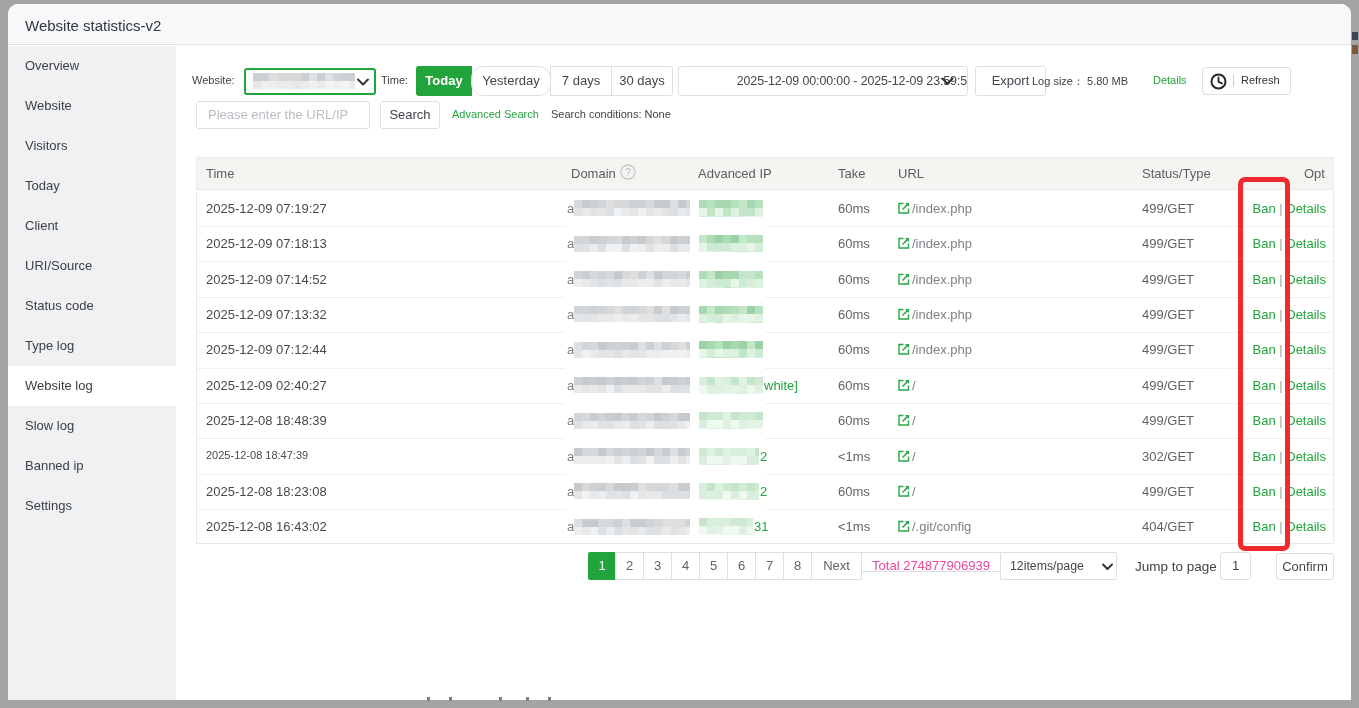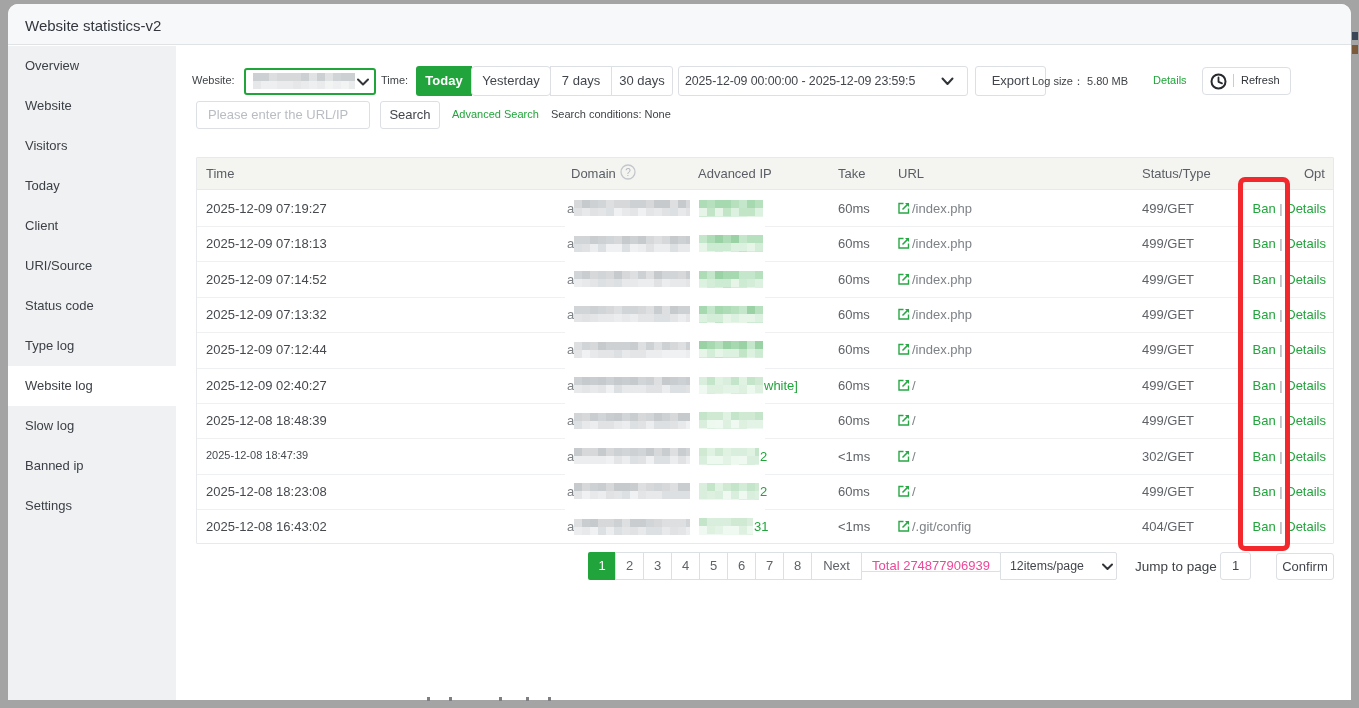--- a/index.html
+++ b/index.html
@@ -59,24 +59,24 @@
     <rect x="72" y="8" width="8" height="8" fill="#f2f3f3"></rect>
     <rect x="80" y="8" width="8" height="8" fill="#eeeff0"></rect>
     <rect x="88" y="8" width="8" height="8" fill="#f2f3f3"></rect>
     <rect x="96" y="8" width="6" height="8" fill="#eaebec"></rect>
   </svg>
 <svg class="abs" style="left:356px;top:78px" width="14" height="8" viewBox="0 0 14 8">
     <path d="M2 1.5 L7 6.5 L12 1.5" fill="none" stroke="#32363b" stroke-width="2" stroke-linecap="round" stroke-linejoin="round"></path>
   </svg>
 <div class="lbl" style="left:381px;top:74px">Time:</div>
 <div class="abs" style="left:416px;top:66px;width:56px;height:30px;background:#21a43c;color:#fff;font-size:13px;font-weight:bold;text-align:center;line-height:29px;border-radius:3px 0 0 3px">Today</div>
-<div class="btn" style="left:471px;top:66px;width:80px;height:30px;line-height:28px;border-radius:4px">Yesterday</div>
+<div class="btn" style="left:471px;top:66px;width:80px;height:30px;line-height:28px;border-radius:12px">Yesterday</div>
 <div class="btn" style="left:550px;top:66px;width:62px;height:30px;line-height:28px;border-radius:0">7 days</div>
 <div class="btn" style="left:611px;top:66px;width:62px;height:30px;line-height:28px;border-radius:0 3px 3px 0">30 days</div>
-<div class="btn" style="left:678px;top:66px;width:290px;height:30px;line-height:28px;text-align:left;padding-left:6px;font-size:12.4px;letter-spacing:-0.1px">2025-12-09 00:00:00 - 2025-12-09 23:59:5</div>
+<div class="btn" style="left:678px;top:66px;width:290px;height:30px;line-height:28px;text-align:right;padding-left:26px;font-size:12.4px;letter-spacing:-0.1px">2025-12-09 00:00:00 - 2025-12-09 23:59:5</div>
 <svg class="abs" style="left:940px;top:77px" width="15" height="9" viewBox="0 0 15 9">
     <path d="M2.5 1.5 L7.5 7 L12.5 1.5" fill="none" stroke="#303439" stroke-width="2" stroke-linecap="round" stroke-linejoin="round"></path>
   </svg>
 <div class="btn" style="left:975px;top:66px;width:71px;height:30px;line-height:28px">Export</div>
 <div class="lbl" style="left:1032px;top:74px">Log size： 5.80 MB</div>
 <div class="lbl grn" style="left:1153px;top:74px">Details</div>
 <div class="btn" style="left:1202px;top:67px;width:89px;height:28px;border-radius:4px"></div>
 <svg class="abs" style="left:1210px;top:73px" width="17" height="17" viewBox="0 0 17 17">
 <circle cx="8.5" cy="8.5" r="7" fill="none" stroke="#26292e" stroke-width="2"></circle>
 <path d="M8.5 4.5 V8.8 L12 10.3" fill="none" stroke="#26292e" stroke-width="1.8" stroke-linecap="round" stroke-linejoin="round"></path>

